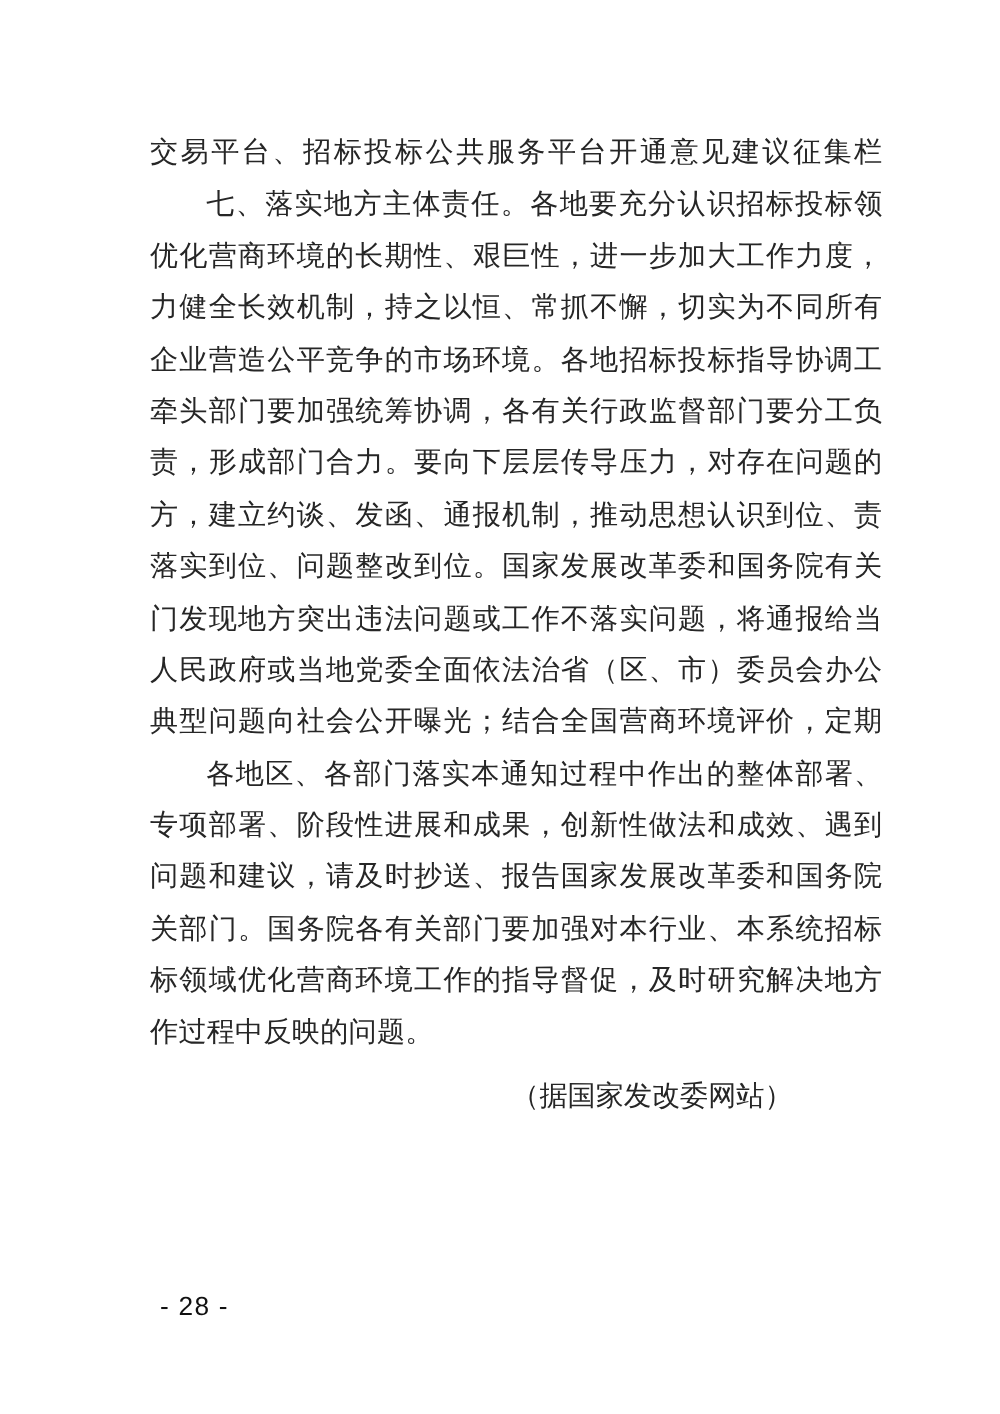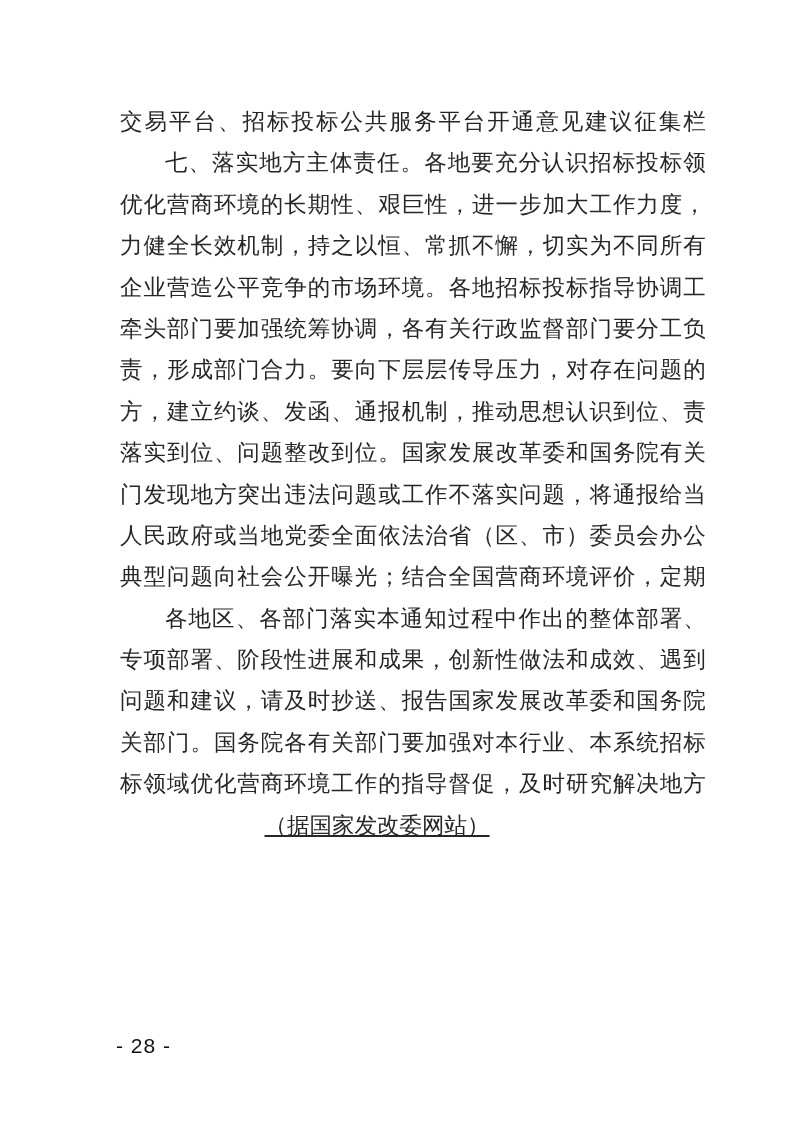--- a/index.html
+++ b/index.html
@@ -39,27 +39,27 @@
   .line.ind {
     text-indent: 45px;
   }
   .hd {
     font-weight: normal;
     font-family: "Liberation Sans", "DejaVu Sans", sans-serif;
   }
   .attr-line {
     height: 41.4px;
     line-height: 41.4px;
-    text-align: center;
+    margin-top: 10px;
+    text-align: right;
     padding-right: 72px;
-    text-decoration: underline;
   }
   .page-number {
     position: absolute;
-    left: 116px;
+    left: 128px;
     top: 1031px;
     height: 30px;
     line-height: 30px;
     font-family: "Liberation Sans", "DejaVu Sans", sans-serif;
     font-size: 21px;
     color: #111111;
     letter-spacing: 1px;
   }
 </style>
 </head>
@@ -81,20 +81,21 @@
     <div class="line just">落实到位、问题整改到位。国家发展改革委和国务院有关部</div>
     <div class="line just">门发现地方突出违法问题或工作不落实问题，将通报给当地</div>
     <div class="line just">人民政府或当地党委全面依法治省（区、市）委员会办公室，</div>
     <div class="line just">典型问题向社会公开曝光；结合全国营商环境评价，定期对</div>
 
     <div class="line just ind">各地区、各部门落实本通知过程中作出的整体部署、各</div>
     <div class="line just">专项部署、阶段性进展和成果，创新性做法和成效、遇到的</div>
     <div class="line just">问题和建议，请及时抄送、报告国家发展改革委和国务院有</div>
     <div class="line just">关部门。国务院各有关部门要加强对本行业、本系统招标投</div>
     <div class="line just">标领域优化营商环境工作的指导督促，及时研究解决地方工</div>
+    <div class="line">作过程中反映的问题。</div>
 
     <div class="attr-line">（据国家发改委网站）</div>
 
   </div>
 
   <div class="page-number">- 28 -</div>
 
 </div>
 
 </body></html>

